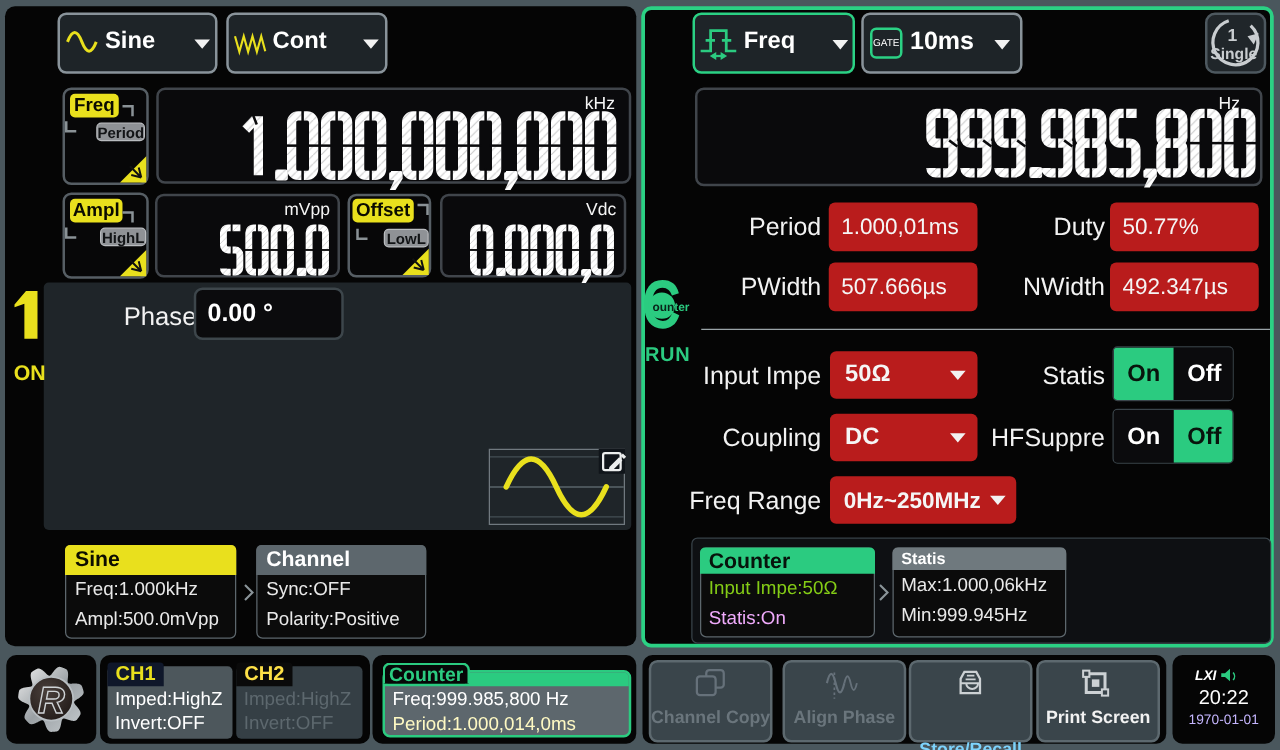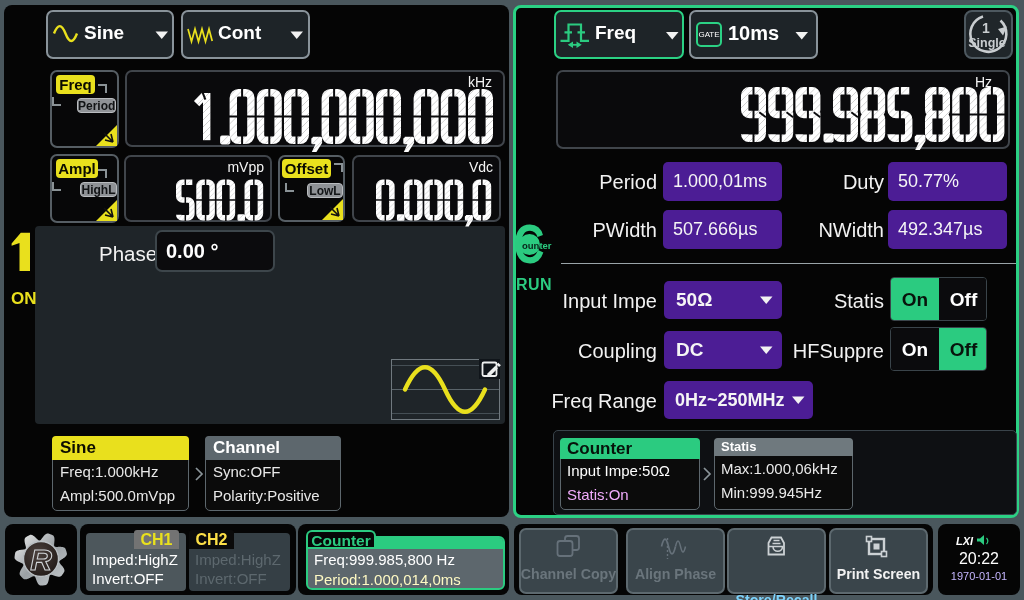--- a/index.html
+++ b/index.html
@@ -5,21 +5,21 @@
 *{box-sizing:border-box;font-family:"Liberation Sans",sans-serif;-webkit-font-smoothing:antialiased;}
 .abs{position:absolute;}
 .panel{position:absolute;background:#050505;border-radius:8px;}
 .ddl{position:absolute;background:#1e2428;border:2px solid #89939a;border-radius:7px;}
 .vbox{position:absolute;background:#0a0a0c;border:2px solid #40454b;border-radius:7px;}
 .lbox{position:absolute;background:#070708;border:2px solid #565e64;border-radius:7px;}
 .ytag{position:absolute;background:#e9e01d;border-radius:4px;color:#0b0b00;font-weight:bold;text-align:center;}
 .gtag{position:absolute;background:#8f9296;border:1px solid #b9bcbf;border-radius:4px;color:#121416;font-weight:bold;text-align:center;}
 .unit{position:absolute;color:#f5f5f5;font-size:14px;}
 .rlabel{position:absolute;color:#f2f2f2;font-size:20px;text-align:right;}
-.rbox{position:absolute;background:#4c1d95;border-radius:5px;color:#f5f5f5;}
+.rbox{position:absolute;background:#b91c1c;border-radius:5px;color:#f5f5f5;}
 .btn{position:absolute;background:#3a454b;border:2px solid #5d696f;border-radius:7px;text-align:center;}
 </style></head><body>
 
 <div class="panel" style="left:4px;top:5px;width:505px;height:512px;"></div>
 <div class="abs" style="left:35px;top:226px;width:470px;height:198px;background:#1f2529;border-radius:4px;"></div>
 <div class="panel" style="left:513px;top:5px;width:506px;height:513px;border:3px solid #2bd184;"></div>
 <div class="ddl" style="left:46px;top:10px;width:128px;height:49px;"></div>
 <div class="ddl" style="left:181px;top:10px;width:129px;height:49px;"></div>
 <div class="abs" style="left:84px;top:22px;color:#fff;font-size:19px;font-weight:bold;">Sine</div>
 <div class="abs" style="left:218px;top:22px;color:#fff;font-size:19px;font-weight:bold;">Cont</div>
@@ -80,34 +80,34 @@
 <div class="rlabel" style="left:760px;top:340px;width:124px;">HFSuppre</div>
 <div class="abs" style="left:890px;top:327px;width:97px;height:44px;border:1px solid #3a444a;border-radius:4px;overflow:hidden;">
     <div style="position:absolute;left:0;top:0;width:48px;height:44px;background:#0b0b0d;color:#fff;font-weight:bold;font-size:19px;text-align:center;line-height:44px;">On</div>
     <div style="position:absolute;left:48px;top:0;width:49px;height:44px;background:#2bcb80;color:#08140c;font-weight:bold;font-size:19px;text-align:center;line-height:44px;">Off</div>
   </div>
 <div class="rlabel" style="left:520px;top:390px;width:137px;">Freq Range</div>
 <div class="rbox" style="left:664px;top:381px;width:149px;height:38px;font-size:18px;font-weight:bold;line-height:38px;padding-left:11px;">0Hz~250MHz</div>
 <div class="abs" style="left:553px;top:430px;width:464px;height:85px;background:#0e1013;border:1px solid #39434a;border-radius:5px;"></div>
 <div class="abs" style="left:560px;top:438px;width:140px;height:72px;background:#0b0b0b;border:1px solid #5d676d;border-radius:5px;"></div>
 <div class="abs" style="left:560px;top:438px;width:140px;height:21px;background:#2bcb80;border-radius:4px 4px 0 0;color:#07130b;font-weight:bold;font-size:17px;line-height:21px;padding-left:7px;">Counter</div>
-<div class="abs" style="left:567px;top:462px;color:#ffffff;font-size:15px;">Input Impe:50Ω</div>
+<div class="abs" style="left:567px;top:462px;color:#84cc16;font-size:15px;">Input Impe:50Ω</div>
 <div class="abs" style="left:567px;top:486px;color:#f0abfc;font-size:15px;">Statis:On</div>
 <div class="abs" style="left:714px;top:438px;width:139px;height:72px;background:#0b0b0b;border:1px solid #5d676d;border-radius:5px;"></div>
 <div class="abs" style="left:714px;top:438px;width:139px;height:18px;background:#6f797e;border-radius:4px 4px 0 0;color:#fff;font-weight:bold;font-size:13px;line-height:18px;padding-left:7px;">Statis</div>
 <div class="abs" style="left:721px;top:460px;color:#e9e9e9;font-size:15px;">Max:1.000,06kHz</div>
 <div class="abs" style="left:721px;top:484px;color:#e9e9e9;font-size:15px;">Min:999.945Hz</div>
 <div class="abs" style="left:516px;top:276px;color:#2bcb80;font-size:16px;font-weight:bold;letter-spacing:0.5px;">RUN</div>
 <div class="panel" style="left:5px;top:524px;width:72px;height:71px;"></div>
 <div class="panel" style="left:80px;top:524px;width:216px;height:71px;"></div>
 <div class="panel" style="left:298px;top:524px;width:211px;height:71px;"></div>
 <div class="panel" style="left:514px;top:524px;width:419px;height:71px;"></div>
 <div class="panel" style="left:938px;top:524px;width:82px;height:71px;"></div>
 <div class="abs" style="left:86px;top:533px;width:100px;height:58px;background:#4d575c;border-radius:4px;"></div>
-<div class="abs" style="left:86px;top:530px;width:45px;height:19px;background:#737373;border-radius:3px 3px 0 0;color:#e9e01d;font-weight:bold;font-size:16px;line-height:19px;text-align:center;margin-left:48px;">CH1</div>
+<div class="abs" style="left:86px;top:530px;width:45px;height:19px;background:#0f172a;border-radius:3px 3px 0 0;color:#e9e01d;font-weight:bold;font-size:16px;line-height:19px;text-align:center;">CH1</div>
 <div class="abs" style="left:92px;top:551px;color:#fff;font-size:15px;">Imped:HighZ</div>
 <div class="abs" style="left:92px;top:570px;color:#fff;font-size:15px;">Invert:OFF</div>
 <div class="abs" style="left:189px;top:533px;width:101px;height:58px;background:#353f45;border-radius:4px;"></div>
 <div class="abs" style="left:189px;top:530px;width:45px;height:19px;background:#0a0a0a;border-radius:3px 3px 0 0;color:#fde047;font-weight:bold;font-size:16px;line-height:19px;text-align:center;">CH2</div>
 <div class="abs" style="left:195px;top:551px;color:#5d686e;font-size:15px;">Imped:HighZ</div>
 <div class="abs" style="left:195px;top:570px;color:#5d686e;font-size:15px;">Invert:OFF</div>
 <div class="abs" style="left:306px;top:536px;width:199px;height:54px;background:#5d676d;border:2px solid #2bcb80;border-radius:6px;"></div>
 <div class="abs" style="left:308px;top:538px;width:195px;height:11px;background:#2bcb80;border-radius:4px 4px 0 0;"></div>
 <div class="abs" style="left:306px;top:530px;width:70px;height:17px;background:#070707;border:2px solid #2bcb80;border-bottom:none;border-radius:6px 6px 0 0;color:#2bcb80;font-weight:bold;font-size:15.5px;line-height:17px;text-align:center;">Counter</div>
 <div class="abs" style="left:314px;top:551px;color:#fff;font-size:15px;">Freq:999.985,800 Hz</div>

